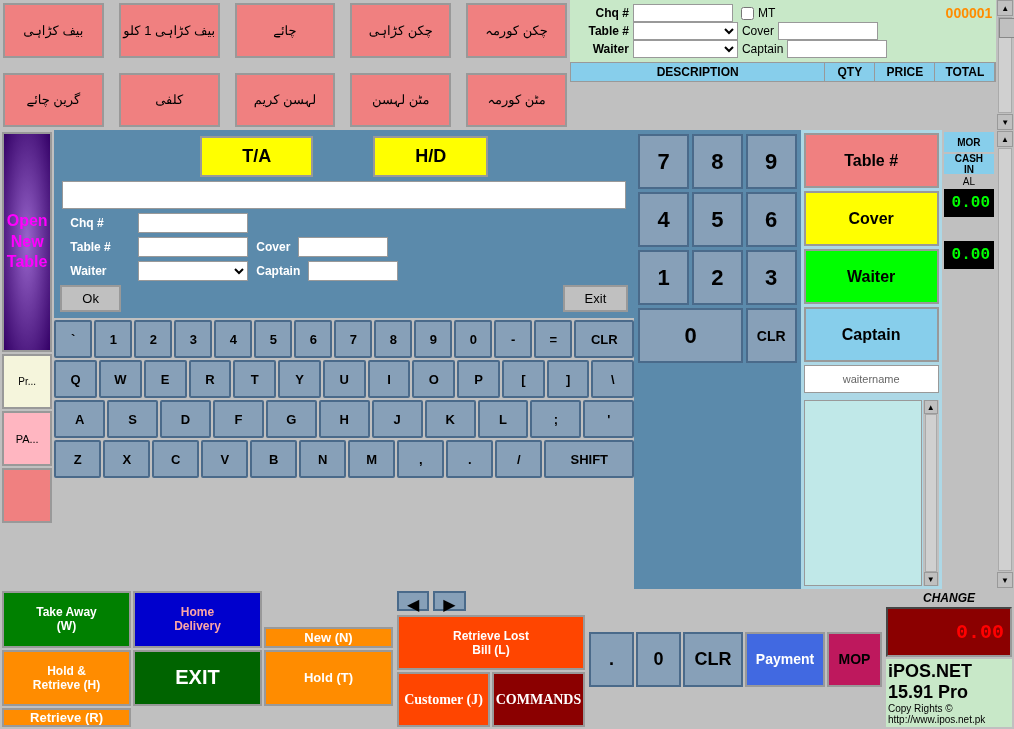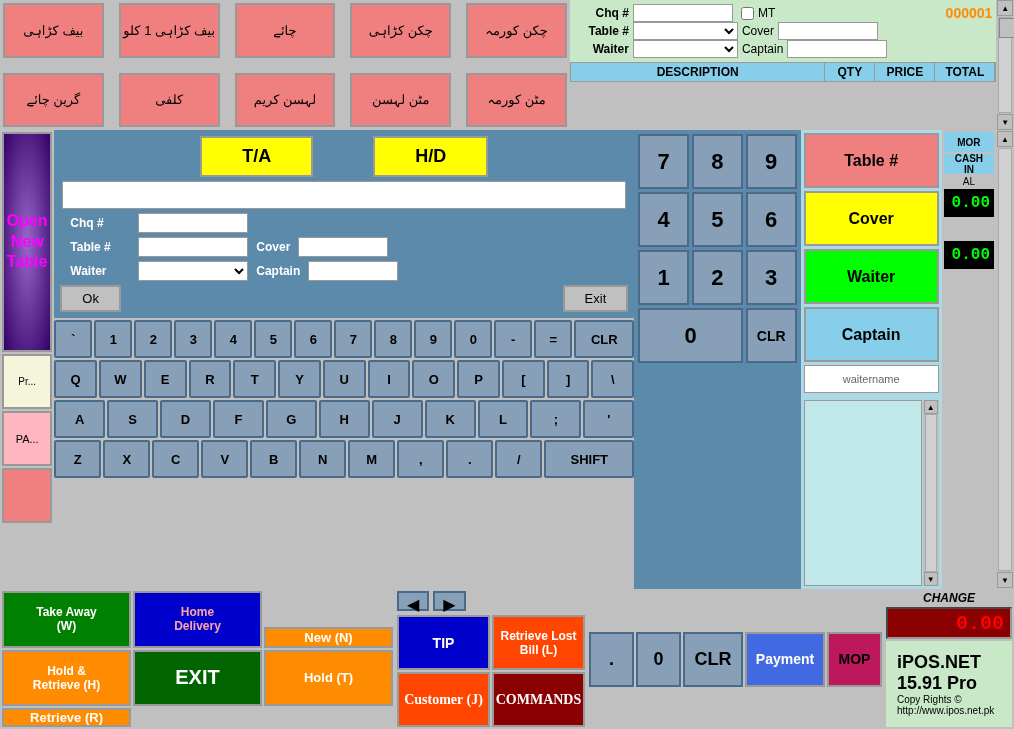--- a/index.html
+++ b/index.html
@@ -97,21 +97,21 @@
     .bn-clr { background: #87a0b8; width: 60px; }
     .bn-payment { background: #4169e1; color: white; width: 80px; height: 55px; display: flex; align-items: center; justify-content: center; font-size: 14px; font-weight: bold; cursor: pointer; border: 2px solid #999; }
     .bn-mop { background: #be185d; width: 55px; height: 55px; display: flex; align-items: center; justify-content: center; font-size: 14px; font-weight: bold; cursor: pointer; border: 2px solid #999; }
 
     
     .bottom-right { width: 130px; background: #c0c0c0; display: flex; flex-direction: column; padding: 2px; gap: 2px; }
     .br-change { font-size: 12px; font-weight: bold; text-align: center; background: #c0c0c0; font-style: italic; }
     .br-value { background: #8b0000; color: red; font-size: 20px; font-weight: bold; text-align: right; padding: 2px 6px; height: 50px; display: flex; align-items: center; justify-content: flex-end; font-family: 'Courier New', monospace; border: 2px inset #999; }
 
     
-    .ipos-footer { background: #c8e8c8; display: flex; flex-direction: column; align-items: center; justify-content: center; padding: 11px; }
+    .ipos-footer { background: #c8e8c8; display: flex; flex-direction: column; align-items: center; justify-content: center; padding: 2px; }
     .ipos-title { font-size: 18px; font-weight: bold; color: #000; }
     .ipos-copy { font-size: 10px; color: #000; }
     .center-col { display: flex; flex-direction: column; flex: 1; }
 
     
     .right-scroll { width: 18px; background: #c0c0c0; display: flex; flex-direction: column; align-items: center; }
     .rs-arrow { width: 16px; height: 16px; background: #c0c0c0; border: 1px solid #999; display: flex; align-items: center; justify-content: center; font-size: 8px; cursor: pointer; }
     .rs-track { flex: 1; width: 14px; background: #d0d0d0; border: 1px solid #aaa; margin: 1px; }
     .rs-scrollbar { width: 18px; background: silver; border: 1px solid #888; height: 20px; }
 
@@ -370,21 +370,20 @@
       <div class="bl-btn bl-retrieve-r">Retrieve (R)</div>
     </div>
 
     <div class="bottom-center">
 
       <div style="display:flex; gap:4px; height:20px; margin-bottom:2px;">
         <div style="background:#87a0b8;border:2px solid #4a6a8a;padding:2px 8px;cursor:pointer;">◀</div>
         <div style="background:#87a0b8;border:2px solid #4a6a8a;padding:2px 8px;cursor:pointer;">▶</div>
       </div>
       <div class="bc-top">
-        <div class="bc-tip">TIP</div>
         <div class="bc-retrieve-lost">Retrieve Lost<br>Bill (L)</div>
       </div>
       <div class="bc-bottom">
         <div class="bc-customer">Customer (J)</div>
         <div class="bc-commands">COMMANDS</div>
       </div>
     </div>
 
     <div class="bottom-numpad">
       <div class="bn-key">.</div>

